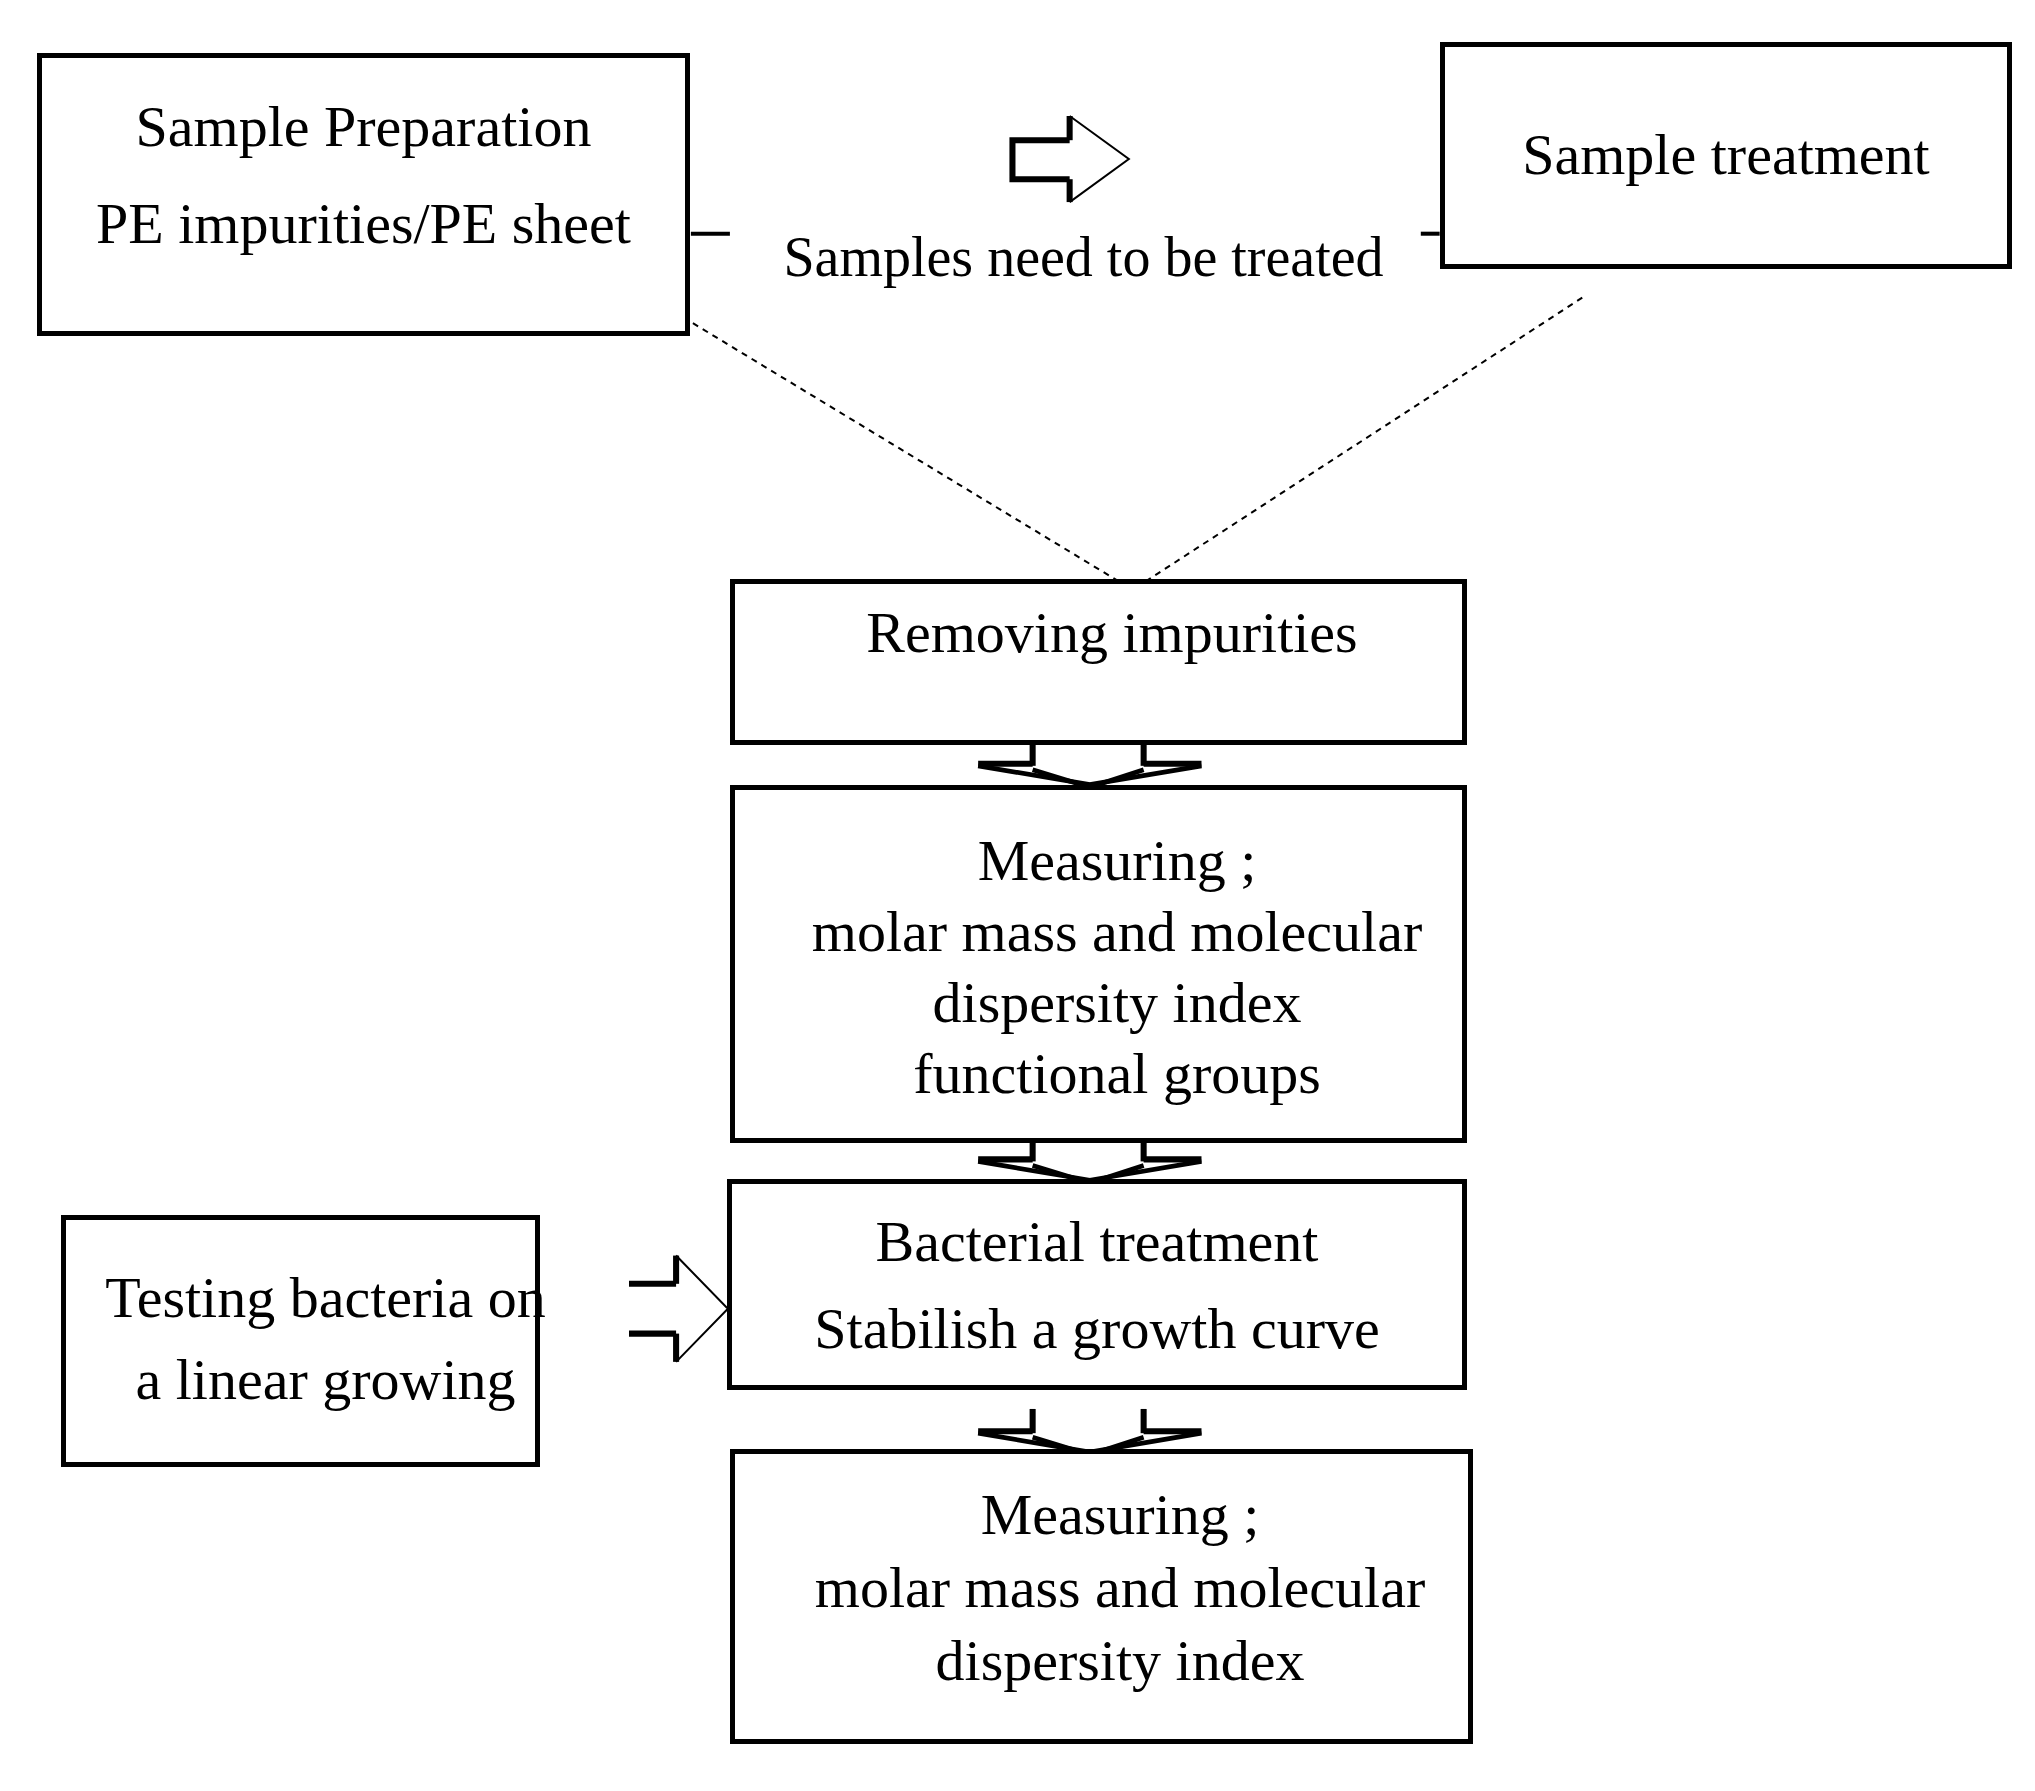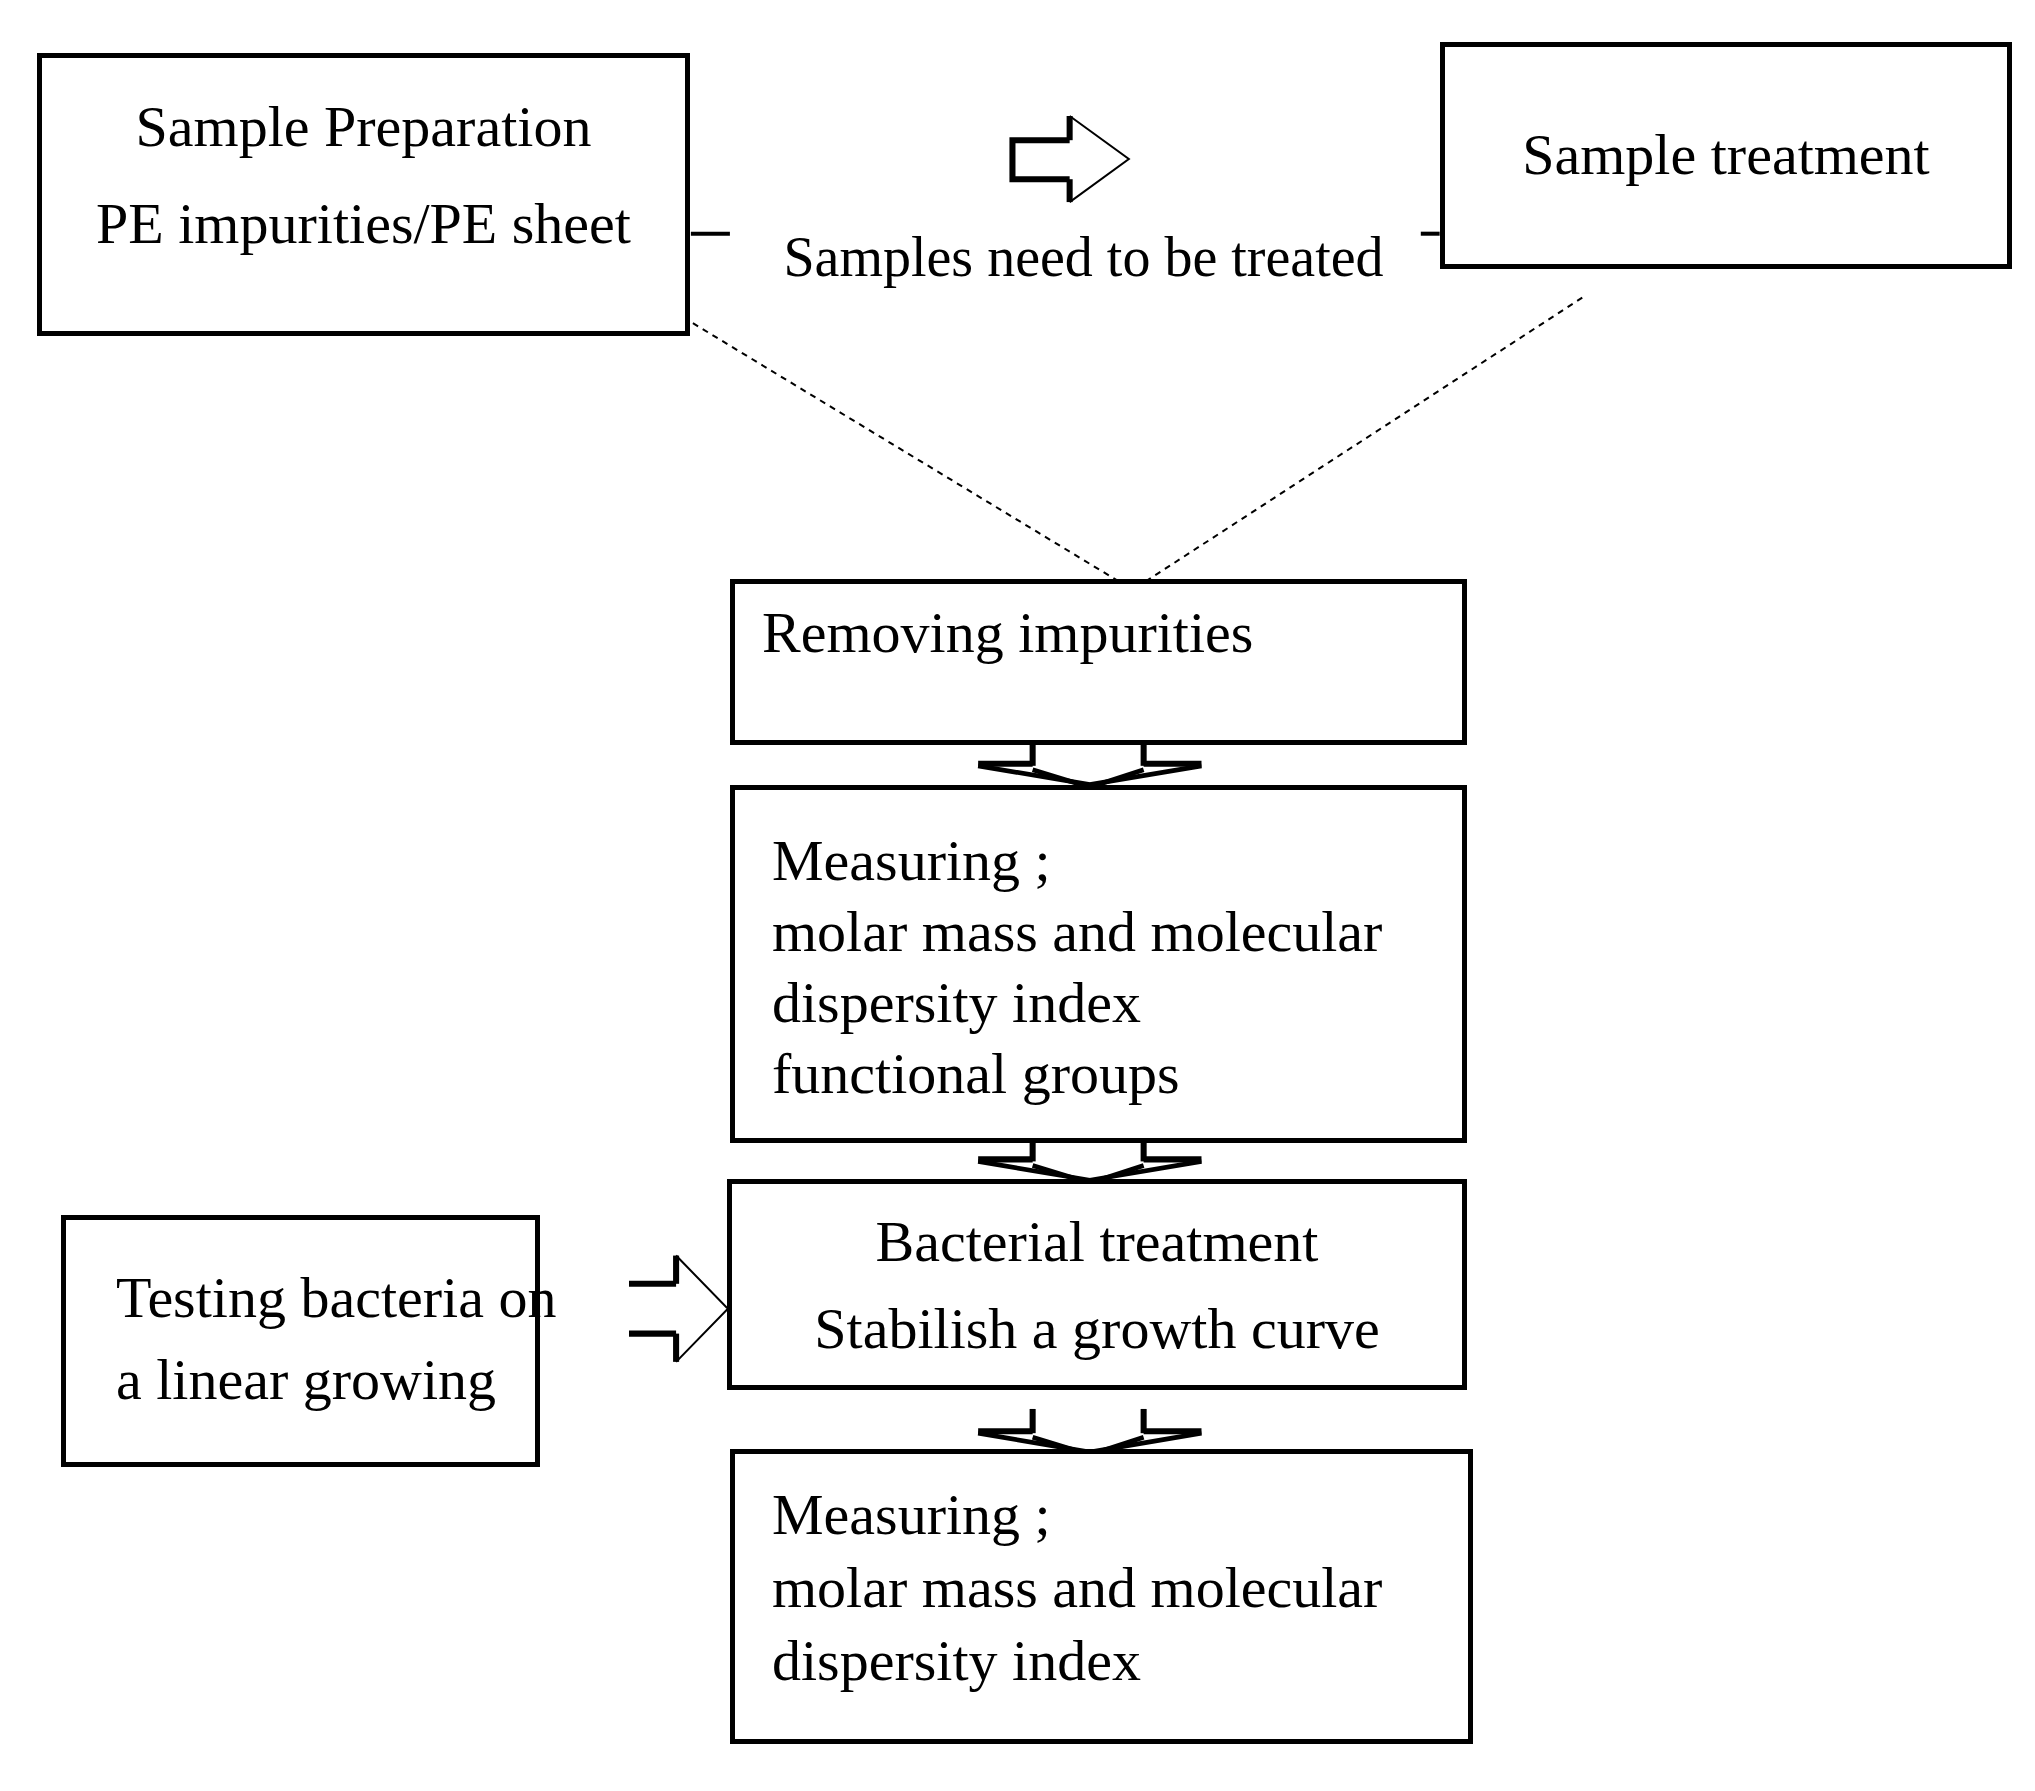--- a/index.html
+++ b/index.html
@@ -16,21 +16,21 @@
     border:5.4px solid #000;
     background:#fff;
     box-sizing:border-box;
     font-size:58px;
     line-height:74px;
     display:flex;
     flex-direction:column;
   }
   .box span{display:block;white-space:nowrap;}
   .center{align-items:center;text-align:center;}
-  .leftal{align-items:flex-start;text-align:left;}
+  .leftal{align-items:center;text-align:left;}
 
   #box-sample-preparation{left:37px;top:53px;width:653px;height:283px;padding-top:20px;line-height:97px;}
   #box-sample-treatment{left:1440px;top:42px;width:572px;height:227px;padding-top:64px;line-height:87px;}
   #box-removing-impurities{left:730px;top:579px;width:737px;height:166px;padding:12px 0 0 27px;line-height:74px;}
   #box-measuring-1{left:730px;top:785px;width:737px;height:358px;padding:35px 0 0 37px;line-height:71px;}
   #box-bacterial-treatment{left:727px;top:1179px;width:740px;height:211px;justify-content:center;line-height:87px;}
   #box-measuring-2{left:730px;top:1449px;width:743px;height:295px;padding:24px 0 0 37px;line-height:73px;}
   #box-testing-bacteria{left:61px;top:1215px;width:479px;height:252px;padding:37px 0 0 50px;line-height:82px;}
 
   #connector-label{

